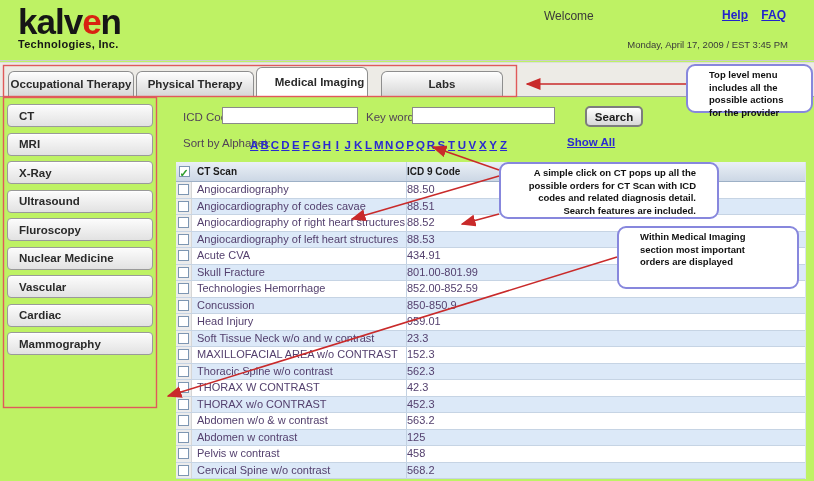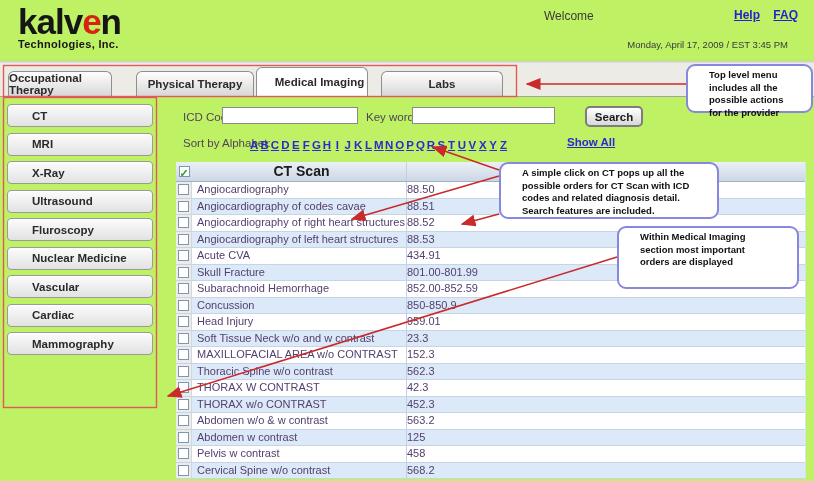--- a/index.html
+++ b/index.html
@@ -5,39 +5,39 @@
   html,body{margin:0;padding:0;background:#fff;}
   .page{position:relative;width:814px;height:481px;overflow:hidden;background:#bef264;
         font-family:"Liberation Sans",sans-serif;}
 
   
   .logo{position:absolute;left:18px;top:2px;}
   .logo-main{font-size:35px;font-weight:bold;color:#161616;letter-spacing:-1px;line-height:40px;}
   .logo-main .accent{color:#d92211;}
   .logo-sub{font-size:11px;font-weight:bold;color:#161616;margin-top:-4px;letter-spacing:.3px;}
   .welcome{position:absolute;left:544px;top:9px;font-size:12px;color:#3a3a3a;}
-  .toplinks{position:absolute;right:16px;top:8px;font-size:12px;font-weight:bold;}
+  .toplinks{position:absolute;right:28px;top:8px;font-size:12px;font-weight:bold;}
   .toplinks a{color:#2323cc;text-decoration:underline;margin-left:10px;cursor:pointer;}
   .datetime{position:absolute;right:26px;top:39px;font-size:9.5px;color:#3a3a3a;}
   .header-divider{position:absolute;left:0;top:60px;width:814px;height:1px;background:#cccccc;}
 
   
   .tabstrip{position:absolute;left:0;top:62px;width:814px;height:35px;background:#edebe6;
             border-top:1px solid #dcdcdc;border-bottom:1px solid #a3a3a3;box-sizing:border-box;}
   .tab{position:absolute;bottom:0;height:25px;border:1px solid #8e8e8e;border-bottom:none;
        border-radius:6px 6px 0 0;background:linear-gradient(#fefefe,#d7d7d7);
        display:flex;align-items:center;justify-content:center;
        font-size:11.5px;font-weight:bold;color:#2a2a2a;box-sizing:border-box;cursor:pointer;}
   .tab.selected{height:29px;background:#ffffff;z-index:2;padding-left:15px;}
 
   
   .sidebar{position:absolute;left:7px;top:104px;width:146px;}
   .side-btn{height:23px;margin-bottom:5.5px;border:1px solid #9a9a9a;border-radius:4px;
             background:linear-gradient(#fcfcfc,#e2e2e2);display:flex;align-items:center;
-            padding-left:24px;font-size:11.5px;font-weight:bold;color:#2a2a2a;
+            padding-left:11px;font-size:11.5px;font-weight:bold;color:#2a2a2a;
             box-sizing:border-box;cursor:pointer;box-shadow:inset 0 1px 0 #fff;}
 
   
   .fld-label{position:absolute;font-size:11.5px;color:#524457;}
   .txt-input{position:absolute;height:17px;width:134px;border:1px solid #8a8a8a;background:#fff;
              font-size:11px;padding:0 3px;box-sizing:border-box;}
   .search-btn{position:absolute;left:585px;top:106px;width:58px;height:21px;border:2px solid #7d7d7d;
               border-radius:5px;background:linear-gradient(#ffffff,#d8d8d8);
               font-size:11.5px;font-weight:bold;color:#1c1c1c;cursor:pointer;
               font-family:"Liberation Sans",sans-serif;}
@@ -45,21 +45,21 @@
   .alpha{display:inline-block;width:10.4px;text-align:center;font-size:11.5px;font-weight:bold;
          color:#2a2ad0;text-decoration:underline;cursor:pointer;}
   .show-all{position:absolute;left:567px;top:136px;font-size:11.5px;font-weight:bold;
             color:#2a2ad0;text-decoration:underline;cursor:pointer;}
 
   
   .ct-table{position:absolute;left:176px;top:162px;width:630px;border-right:1px solid #d9e3ee;
             box-sizing:border-box;}
   .thead{height:20px;display:flex;background:linear-gradient(#eaf0f6,#ccd7e5);
          border-bottom:1px solid #9db0c6;box-sizing:border-box;}
-  .thead .cell{font-size:14px;font-weight:bold;color:#1b1b1b;line-height:19px;text-align:center;}
+  .thead .cell{font-size:10px;font-weight:bold;color:#1b1b1b;line-height:19px;}
   .cell-check{width:16px;display:flex;align-items:center;justify-content:center;flex:0 0 auto;}
   .cell-name{width:214px;padding-left:5px;flex:0 0 auto;box-sizing:border-box;}
   .cell-code{flex:1;border-left:1px solid #c2d1e2;box-sizing:border-box;}
   .trow{height:16.5px;display:flex;border-bottom:1px solid #c6d4e4;box-sizing:border-box;
         background:#ffffff;cursor:pointer;}
   .trow.alt{background:#dce9f8;}
   .trow .cell-check{background:#ececec;border-right:1px solid #d6d6d6;box-sizing:border-box;}
   .trow .cell-name,.trow .cell-code{font-size:11px;color:#54406e;line-height:15.5px;
         white-space:nowrap;overflow:hidden;}
   .cb{width:9px;height:9px;border:1px solid #7d96b2;background:#fff;display:inline-block;
@@ -84,21 +84,21 @@
   </div>
   <div class="welcome">Welcome</div>
   <div class="toplinks">
     <a>Help</a>
     <a>FAQ</a>
   </div>
   <div class="datetime">Monday, April 17, 2009 / EST  3:45 PM</div>
   <div class="header-divider"></div>
 
   <div class="tabstrip" id="tabstrip">
-      <div class="tab" style="left: 8px; width: 104px;">Occupational Therapy</div>
+      <div class="tab" style="left: 8px; width: 126px;">Occupational Therapy</div>
       <div class="tab" style="left: 136px; width: 118px;">Physical Therapy</div>
       <div class="tab selected" style="left: 256px; width: 112px;">Medical Imaging</div>
       <div class="tab" style="left: 381px; width: 122px;">Labs</div>
     </div>
 
   <div class="sidebar" id="sidebar">
       <div class="side-btn">CT</div>
       <div class="side-btn">MRI</div>
       <div class="side-btn">X-Ray</div>
       <div class="side-btn">Ultrasound</div>
@@ -167,21 +167,21 @@
           <div class="cell-check">
             <span class="cb"></span>
           </div>
           <div class="cell-name">Skull Fracture</div>
           <div class="cell-code">801.00-801.99</div>
         </div>
         <div class="trow">
           <div class="cell-check">
             <span class="cb"></span>
           </div>
-          <div class="cell-name">Subarachnoid Hemorrhage</div>
+          <div class="cell-name">Technologies Hemorrhage</div>
           <div class="cell-code">852.00-852.59</div>
         </div>
         <div class="trow alt">
           <div class="cell-check">
             <span class="cb"></span>
           </div>
           <div class="cell-name">Concussion</div>
           <div class="cell-code">850-850.9</div>
         </div>
         <div class="trow">
@@ -251,21 +251,21 @@
           <div class="cell-check">
             <span class="cb"></span>
           </div>
           <div class="cell-name">Cervical Spine w/o contrast</div>
           <div class="cell-code">568.2</div>
         </div>
       </div>
   </div>
 
   <div class="callout" style="left:686px;top:64px;width:127px;height:49px;">Top level menu includes all the possible actions for the provider</div>
-  <div class="callout" style="left:499px;top:162px;width:220px;height:57px;">A simple click on CT pops up all the possible orders for CT Scan with ICD codes and related diagnosis detail. Search features are included.</div>
+  <div class="callout" style="left:499px;top:162px;width:220px;height:57px;text-align:right;">A simple click on CT pops up all the possible orders for CT Scan with ICD codes and related diagnosis detail. Search features are included.</div>
   <div class="callout" style="left:617px;top:226px;width:182px;height:63px;">Within Medical Imaging section most important orders are  displayed</div>
 
   <svg class="overlay" viewBox="0 0 814 481">
     <defs>
       <marker id="ah" markerWidth="10" markerHeight="8" refX="9" refY="4" orient="auto">
         <polygon points="0,0 10,4 0,8" fill="#c92a2a"></polygon>
       </marker>
     </defs>
 
     <rect x="3.5" y="65.5" width="513" height="31" fill="none" stroke="#e05a5a" stroke-width="1.4"></rect>

